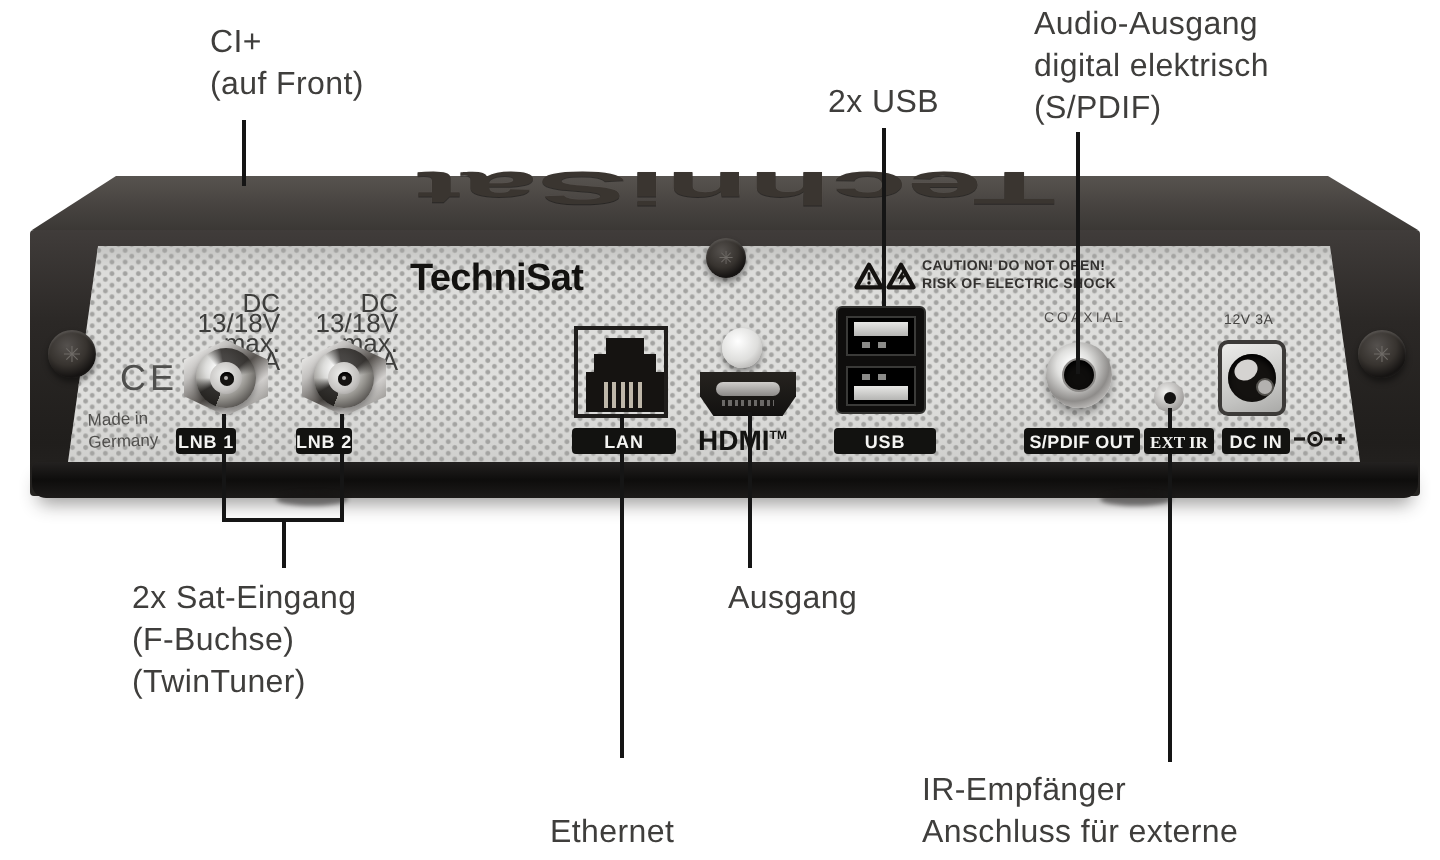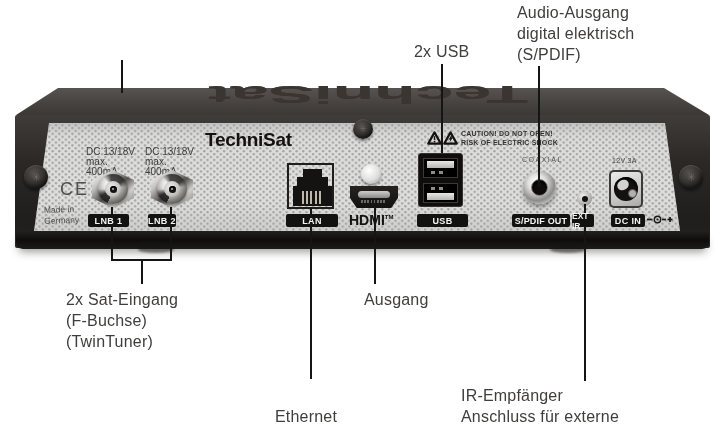--- a/index.html
+++ b/index.html
@@ -49,21 +49,21 @@
   .screw-left{left:24px;top:165px;width:24px;height:24px;}
   .screw-right{left:679px;top:165px;width:24px;height:24px;}
   .screw-topc{left:353px;top:119px;width:20px;height:20px;font-size:9px;}
   
   .ce{position:absolute;left:60px;top:179px;font-size:18px;font-weight:500;
     letter-spacing:2px;color:#4f4f4d;}
   .made-in{position:absolute;left:44px;top:204px;width:50px;font-size:8.5px;line-height:10.5px;
     color:#504f4d;transform:rotate(-2deg);}
   .pbrand{position:absolute;left:205px;top:129px;font-size:19px;font-weight:bold;
     letter-spacing:-.3px;color:#131210;}
-  .spec{position:absolute;top:147px;width:54px;text-align:left;font-size:10px;
+  .spec{position:absolute;top:147px;width:54px;text-align:right;font-size:13px;
     line-height:9.8px;color:#3e3e3c;}
   .spec1{left:86px;} .spec2{left:145px;}
   .coax-text{position:absolute;left:522px;top:156px;font-size:7px;letter-spacing:1.5px;color:#514f4d;}
   .dc-spec{position:absolute;left:612px;top:157px;font-size:7px;letter-spacing:.3px;color:#454442;}
   .caution{position:absolute;left:461px;top:129px;font-size:7px;line-height:9px;
     font-weight:600;letter-spacing:.2px;color:#33312f;}
   .warn-svg{position:absolute;top:131px;width:15px;height:14px;}
   .warn1{left:427px;} .warn2{left:443px;}
   
   .hex{position:absolute;top:170px;width:42px;height:38px;
@@ -131,24 +131,24 @@
     background:#141210;box-shadow:inset 0 2px 3px #000;}
   .dc-blob{position:absolute;left:6px;top:8px;width:12px;height:10px;border-radius:50%;
     background:#d5d3d1;transform:rotate(-30deg);}
   .dc-pin{position:absolute;left:17px;top:17px;width:7px;height:7px;border-radius:50%;
     background:#b3b1af;border:1px solid #55534f;}
   .polarity{position:absolute;left:647px;top:214px;}
   
   .plabel{position:absolute;top:214px;height:13px;background:#121210;color:#f4f4f2;
     font-size:9px;font-weight:bold;letter-spacing:.4px;display:flex;align-items:center;
     justify-content:center;border-radius:2px;z-index:6;}
-  .lb-lnb1{left:88px;width:41px;} .lb-lnb2{left:148px;width:28px;}
+  .lb-lnb1{left:88px;width:30px;} .lb-lnb2{left:148px;width:28px;}
   .lb-lan{left:286px;width:52px;} .lb-usb{left:417px;width:51px;}
   .lb-spdif{left:512px;width:58px;letter-spacing:.2px;}
-  .lb-extir{left:572px;width:22px;font-size:8.5px;letter-spacing:0;}
+  .lb-extir{left:572px;width:35px;font-size:8.5px;letter-spacing:0;font-family:Liberation Serif, serif;}
   .lb-dcin{left:611px;width:34px;}
   .hdmi-print{position:absolute;left:349px;top:212px;font-size:14px;font-weight:bold;
     color:#131311;z-index:6;}
   .hdmi-print sup{font-size:6px;vertical-align:super;}
   
   .cl{position:absolute;background:#151515;width:2px;z-index:5;}
   .cl-ci{left:121px;top:60px;height:33px;}
   .cl-usb{left:441px;top:64px;height:89px;}
   .cl-audio{left:538px;top:66px;height:121px;}
   .cl-sata{left:111px;top:207px;height:54px;}
@@ -285,20 +285,24 @@
   <div class="cl cl-usb"></div>
   <div class="cl cl-audio"></div>
   <div class="cl cl-sata"></div>
   <div class="cl cl-satb"></div>
   <div class="cl cl-sath"></div>
   <div class="cl cl-satd"></div>
   <div class="cl cl-eth"></div>
   <div class="cl cl-hdmi"></div>
   <div class="cl cl-ir"></div>
 
+  <div class="ctext ct-ci">
+    <div>CI+</div>
+    <div>(auf Front)</div>
+  </div>
   <div class="ctext ct-usb">
     <div>2x USB</div>
   </div>
   <div class="ctext ct-audio">
     <div>Audio-Ausgang</div>
     <div>digital elektrisch</div>
     <div>(S/PDIF)</div>
   </div>
   <div class="ctext ct-sat">
     <div>2x Sat-Eingang</div>

